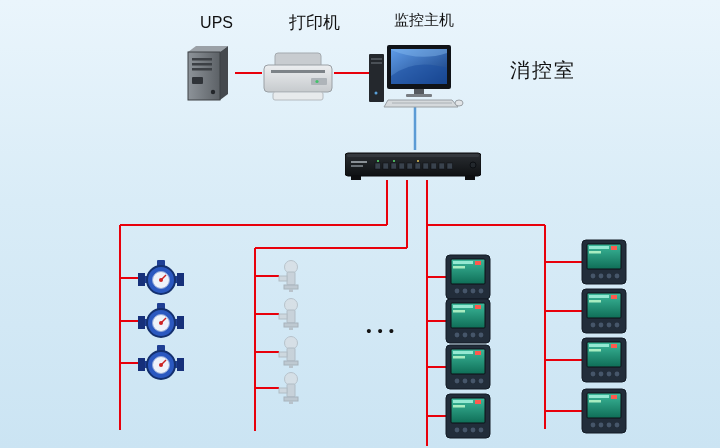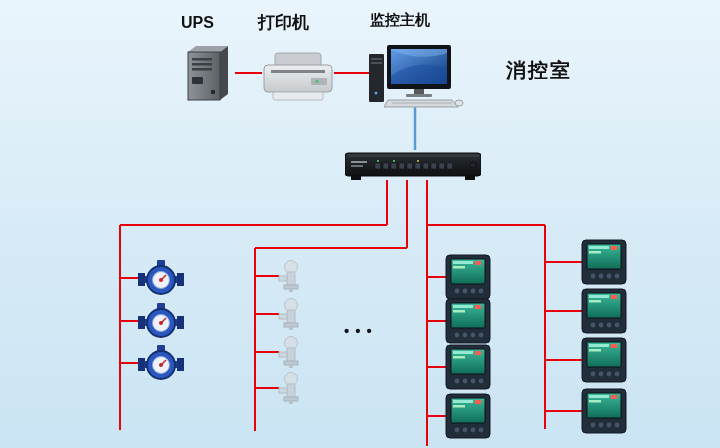--- a/index.html
+++ b/index.html
@@ -4,22 +4,22 @@
 <style>
   html,body{margin:0;padding:0;}
   body{font-family:"Liberation Sans","DejaVu Sans",sans-serif;}
   .stage{
     position:relative;width:720px;height:448px;overflow:hidden;
     background:linear-gradient(180deg,#eaf5fc 0%,#d9ecf7 45%,#cbe4f3 100%);
   }
   .wires{position:absolute;left:0;top:0;width:720px;height:448px;}
   .device{position:absolute;line-height:0;}
   .label{
-    position:absolute;color:#111;font-weight:bold;
-    text-align:left;white-space:nowrap;
+    position:absolute;color:#111;font-weight:normal;
+    text-align:right;white-space:nowrap;
   }
   .lbl-ups{left:181px;top:14px;width:52px;font-size:16px;}
   .lbl-printer{left:258px;top:11px;width:82px;font-size:17px;}
   .lbl-host{left:370px;top:11px;width:84px;font-size:15px;}
   .lbl-room{left:506px;top:57px;width:70px;font-size:20px;letter-spacing:2px;}
   .lbl-ellipsis{left:344px;top:322px;width:56px;font-size:15px;letter-spacing:6px;color:#141414;}
   .valve{opacity:.75;}
 </style>
 </head>
 <body>

